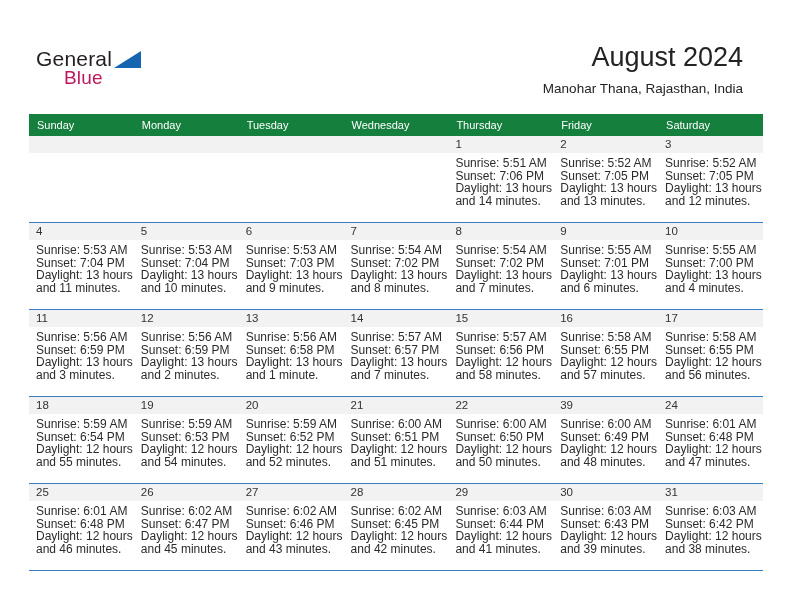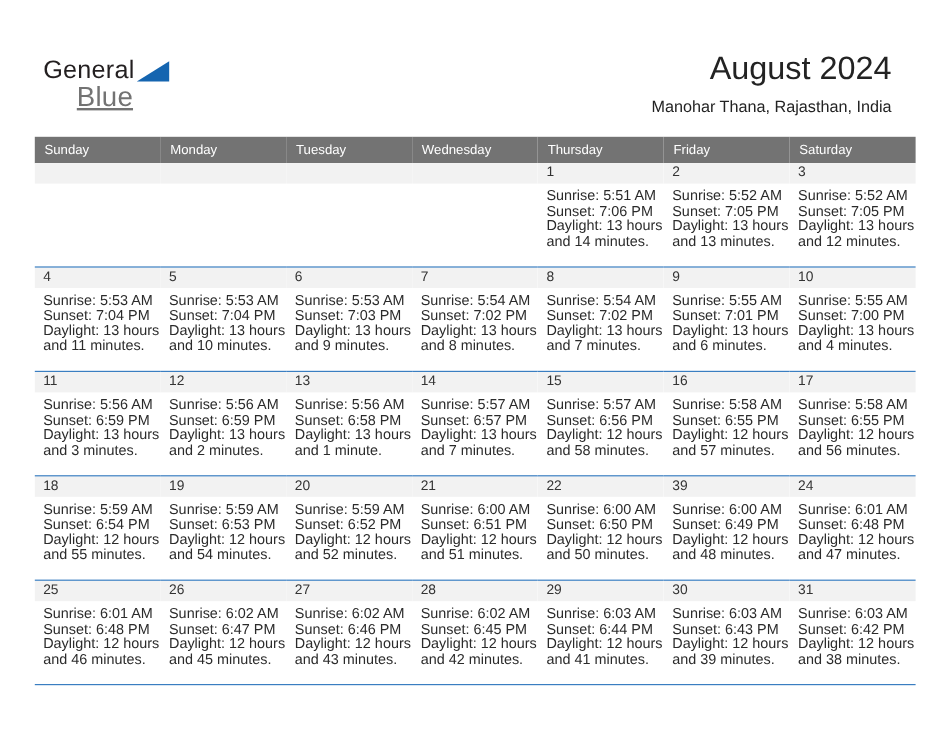--- a/index.html
+++ b/index.html
@@ -52,25 +52,24 @@
     top: 4px;
     width: 0;
     height: 0;
     border-left: 27px solid transparent;
     border-bottom: 17px solid #1565b0;
   }
   .logo-blue {
     position: absolute;
     left: 28px;
     top: 20px;
-    font-size: 23px;
+    font-size: 19px;
     letter-spacing: 0.2px;
-    color: #737373;
+    color: #be185d;
     font-family: "Liberation Sans", sans-serif;
-    text-decoration: underline;
   }
   .title-block {
     position: absolute;
     right: 49px;
     top: 30px;
     text-align: right;
   }
   .cal-title {
     font-size: 27px;
     color: #232323;
@@ -88,21 +87,21 @@
   
   .calendar {
     position: absolute;
     left: 29px;
     top: 103px;
     width: 734px;
     border-collapse: collapse;
     table-layout: fixed;
   }
   .calendar th {
-    background: #737373;
+    background: #15803d;
     color: #ffffff;
     font-size: 11px;
     font-weight: normal;
     text-align: left;
     padding: 5px 0 5px 8px;
     height: 12px;
     border: none;
   }
   .calendar td {
     vertical-align: top;

